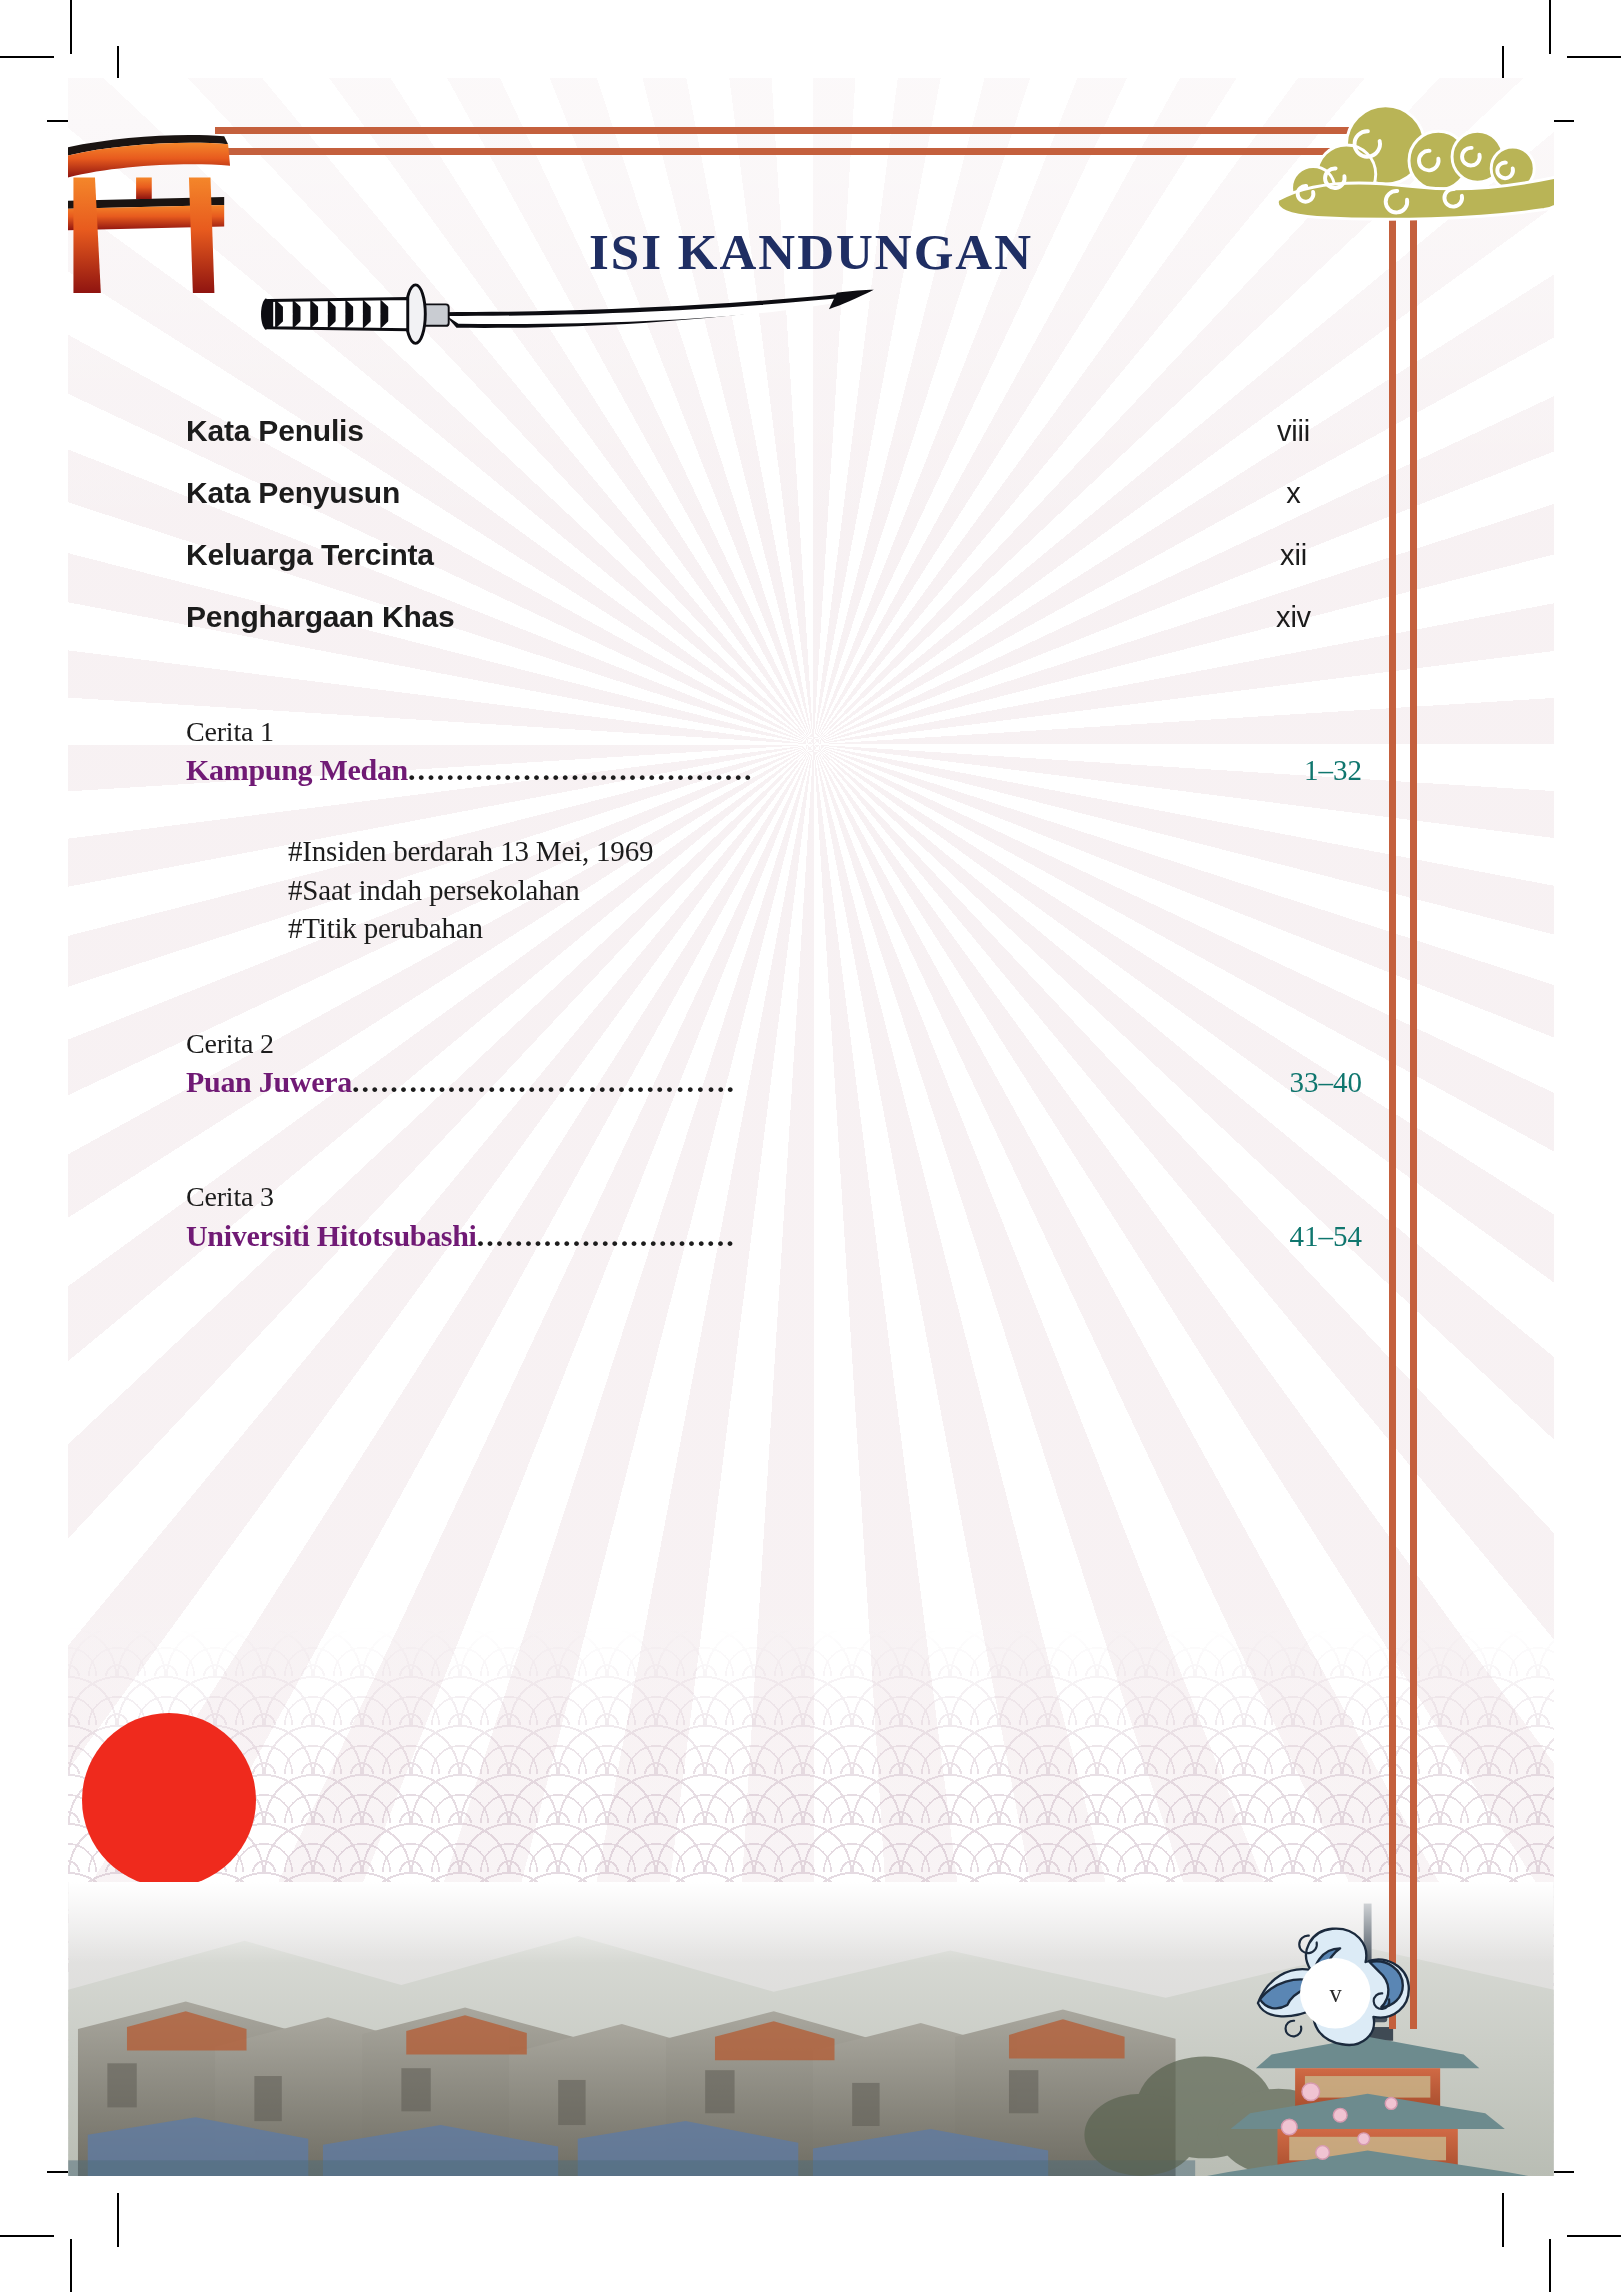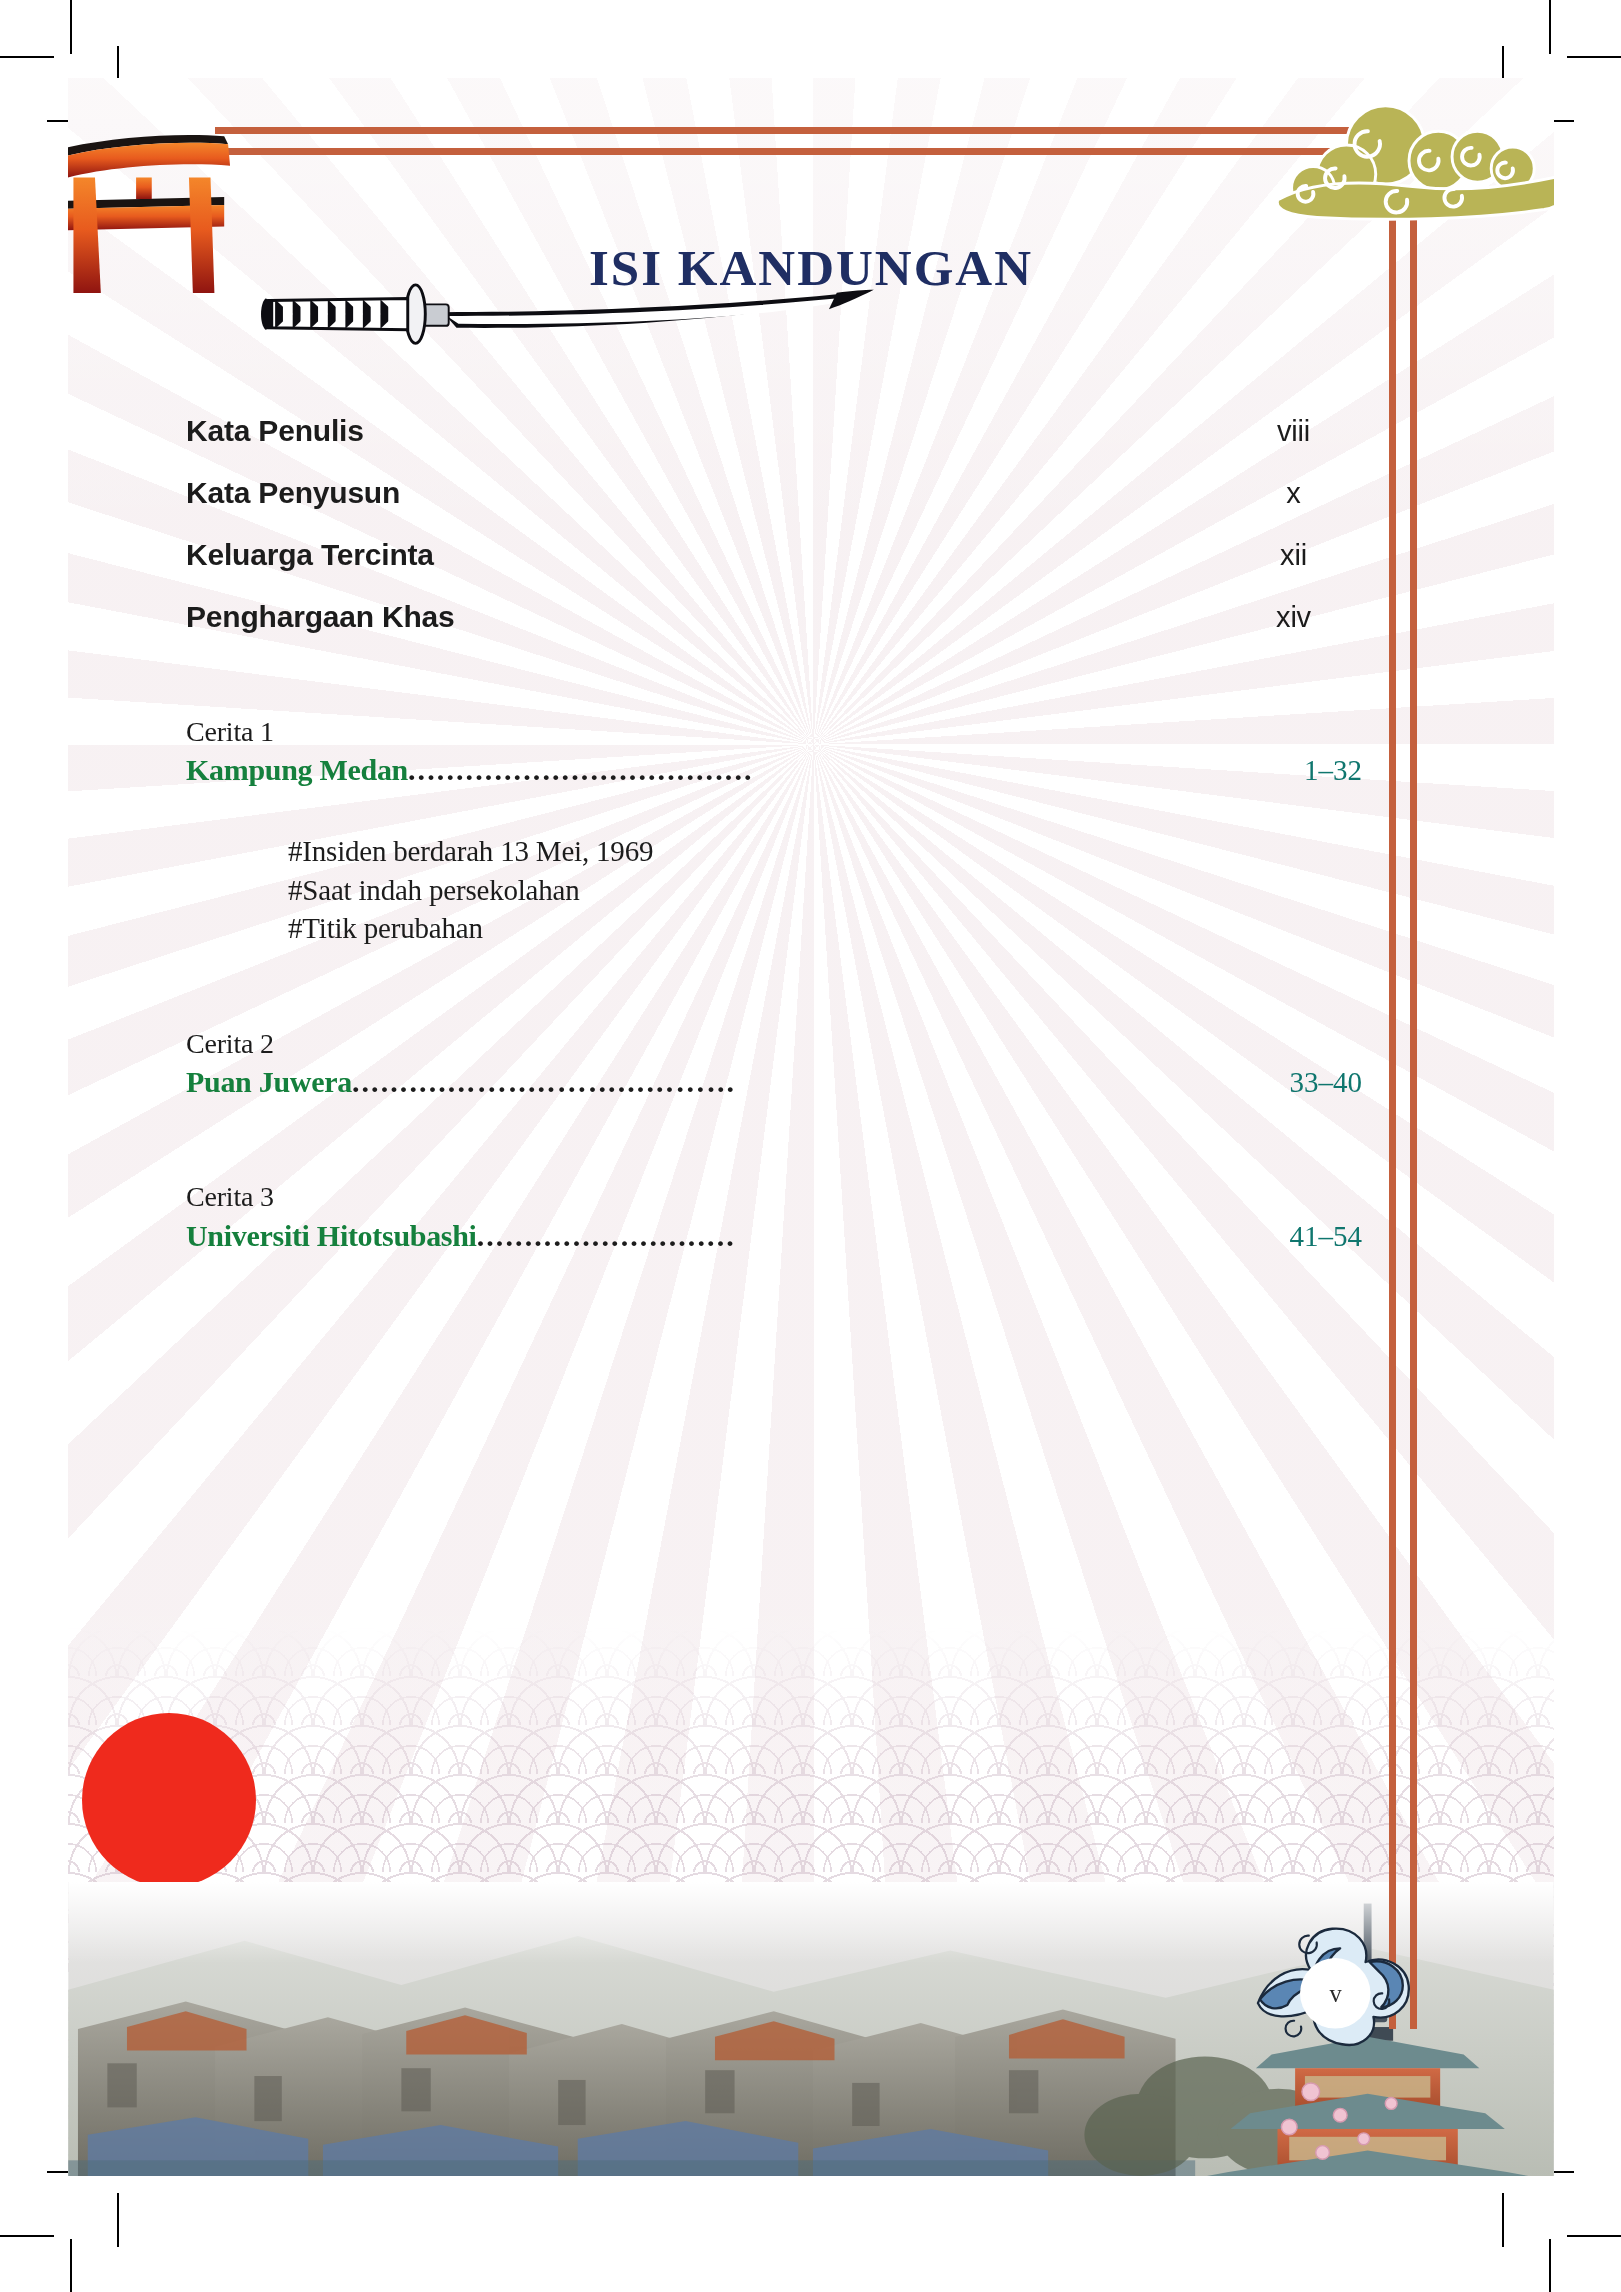--- a/index.html
+++ b/index.html
@@ -82,21 +82,21 @@
 
   
   #torii{position:absolute;left:-21.6px;top:29px;width:235px;height:186px;}
 
   
   #cloud{position:absolute;right:-39px;top:19.6px;width:323px;height:137px;}
 
   
   #title{
     position:absolute;
-    left:0; right:0; top:161px;
+    left:0; right:0; top:145px;
     text-align:center;
     font-family:"Liberation Serif", serif;
     font-weight:bold;
     font-size:51px;
     letter-spacing:2px;
     color:#1f2e63;
   }
   #katana{position:absolute;left:182px;top:201px;width:647px;height:78px;}
 
   
@@ -126,21 +126,21 @@
   .chap-no{
     font-size:28px; font-weight:normal; color:#1c1c1c;
     letter-spacing:-0.2px; line-height:1.3;
   }
   .chap-main{
     display:flex; align-items:baseline;
     line-height:1.24; margin-top:1px;
   }
   .chap-title{
     flex:0 0 auto;
-    font-size:30px; font-weight:bold; color:#15803d;
+    font-size:30px; font-weight:bold; color:#701a75;
     letter-spacing:-0.3px;
   }
   .chap-dots{
     flex:0 0 auto;
     font-size:30px; font-weight:bold; color:#1c1c1c;
     letter-spacing:2.1px;
     overflow:hidden; white-space:nowrap;
   }
   .chap-spacer{flex:1 1 auto;}
   .chap-page{

